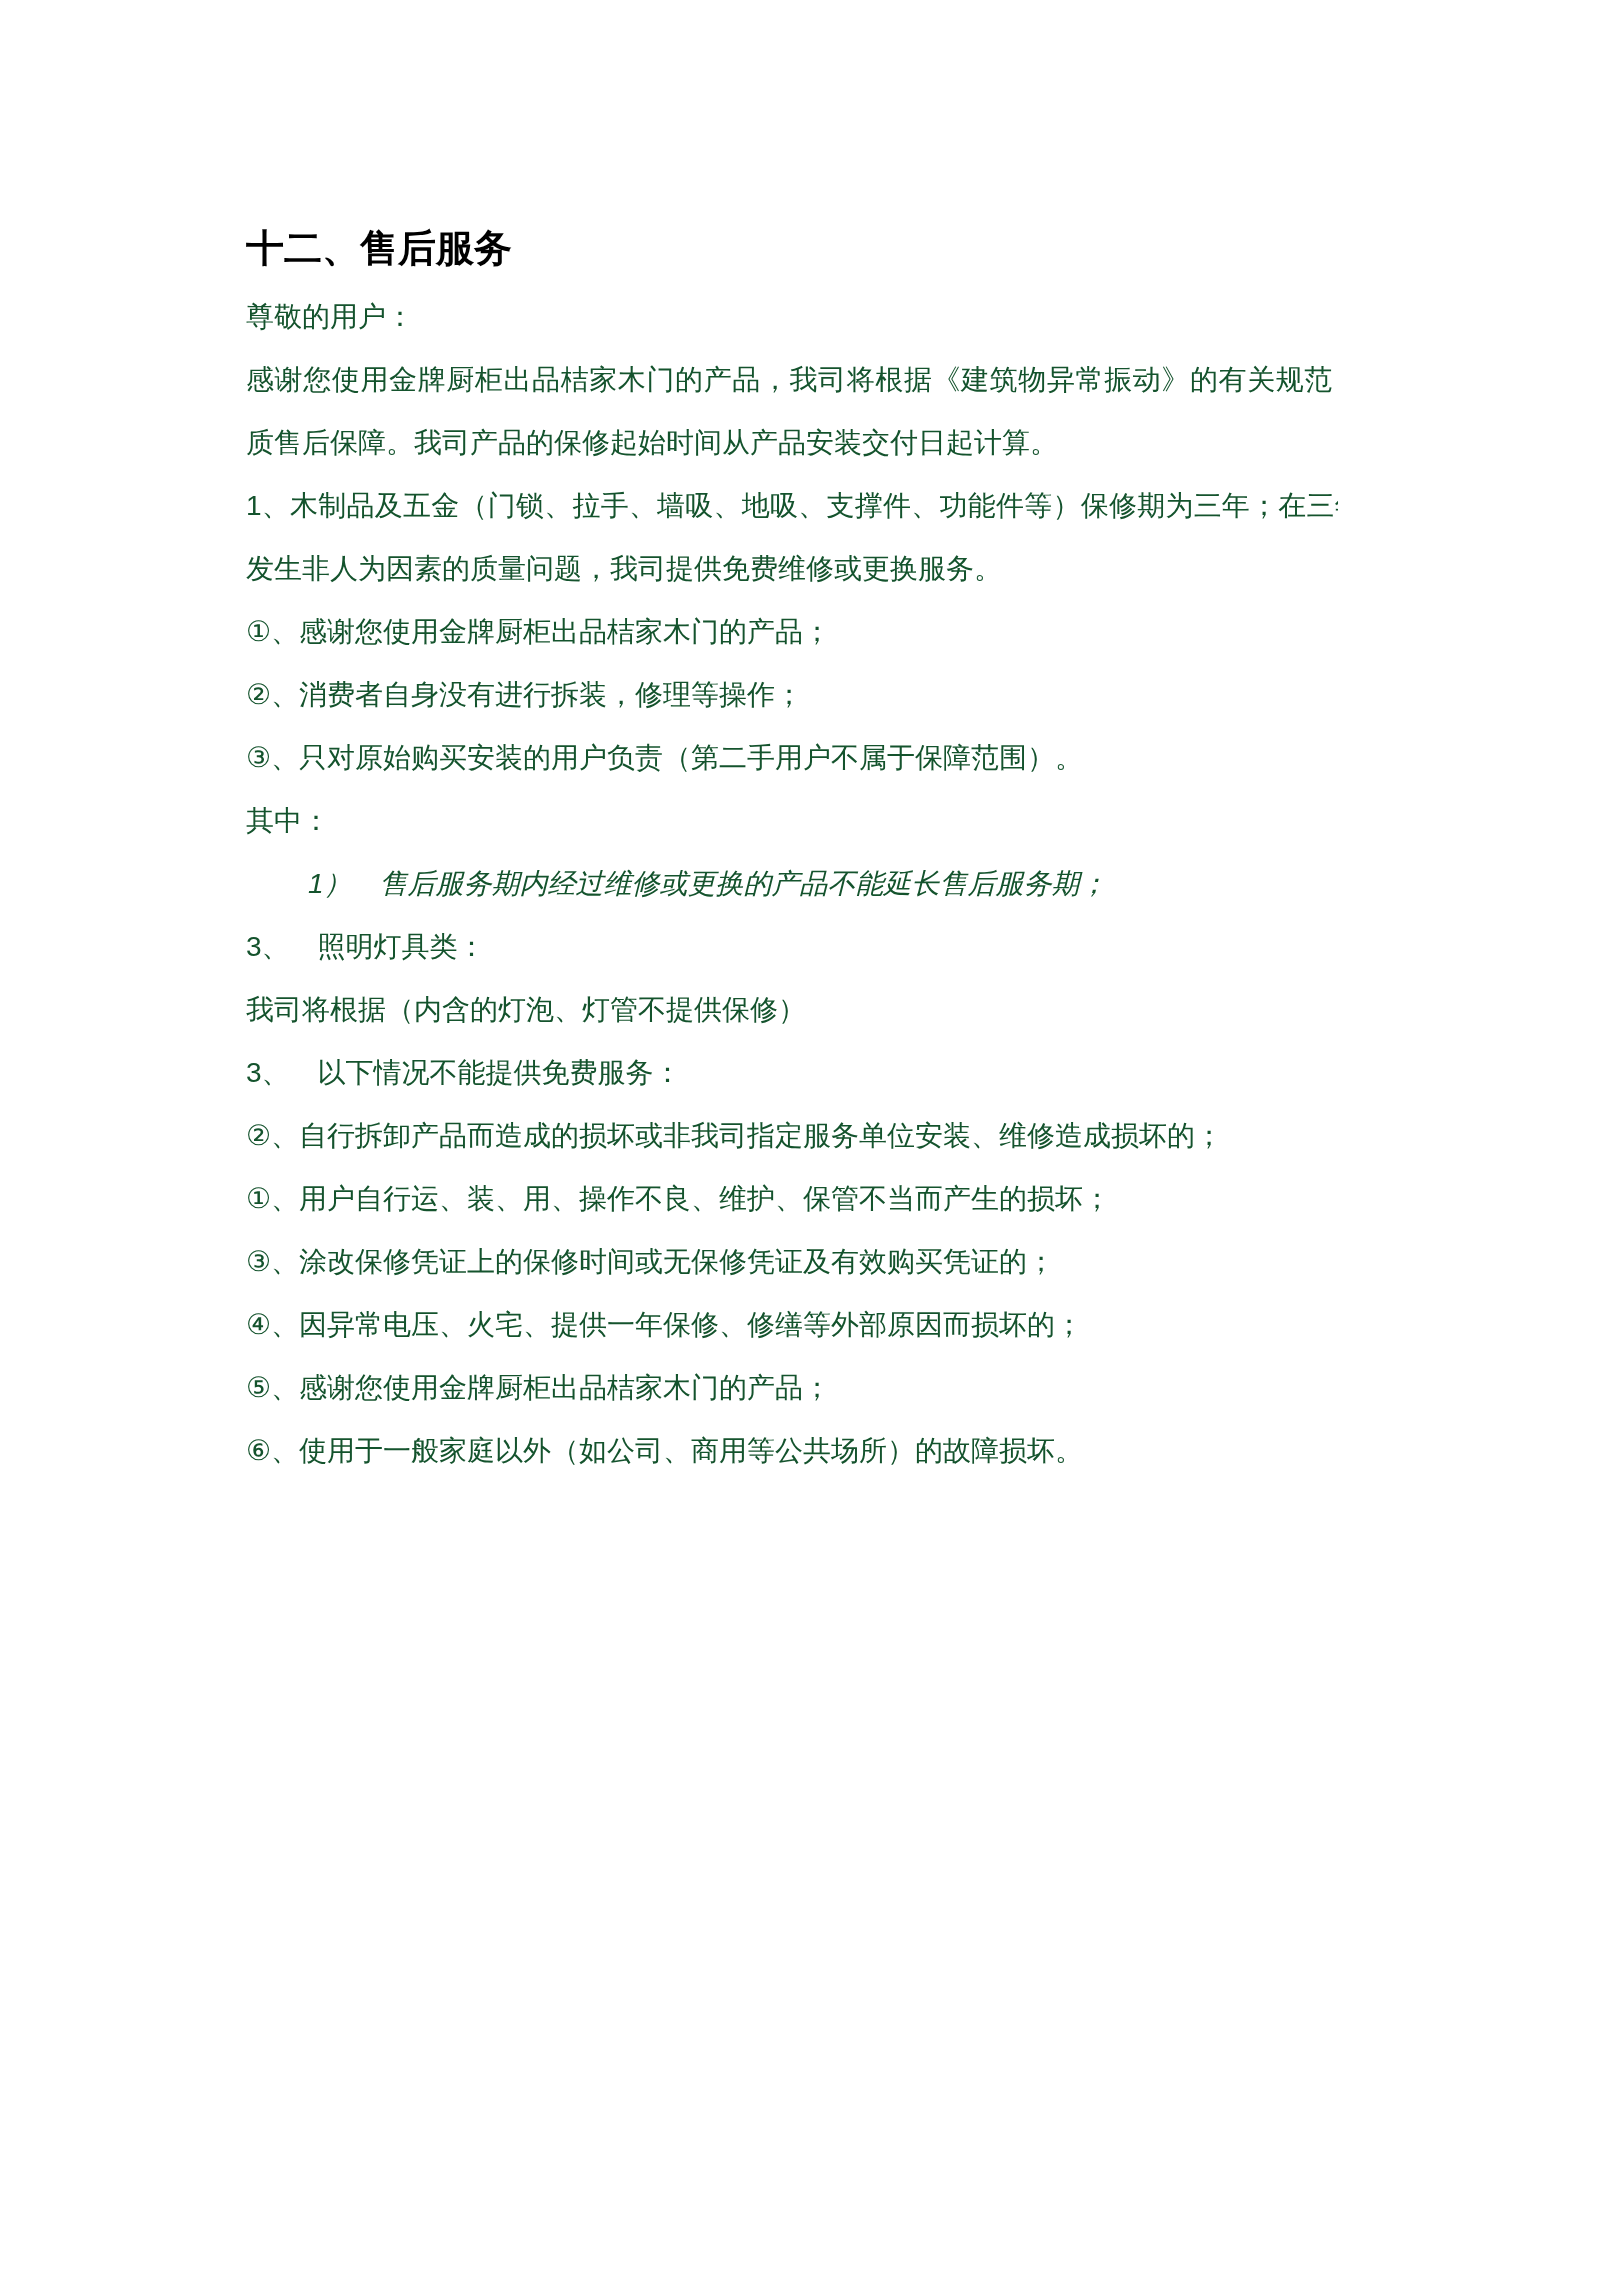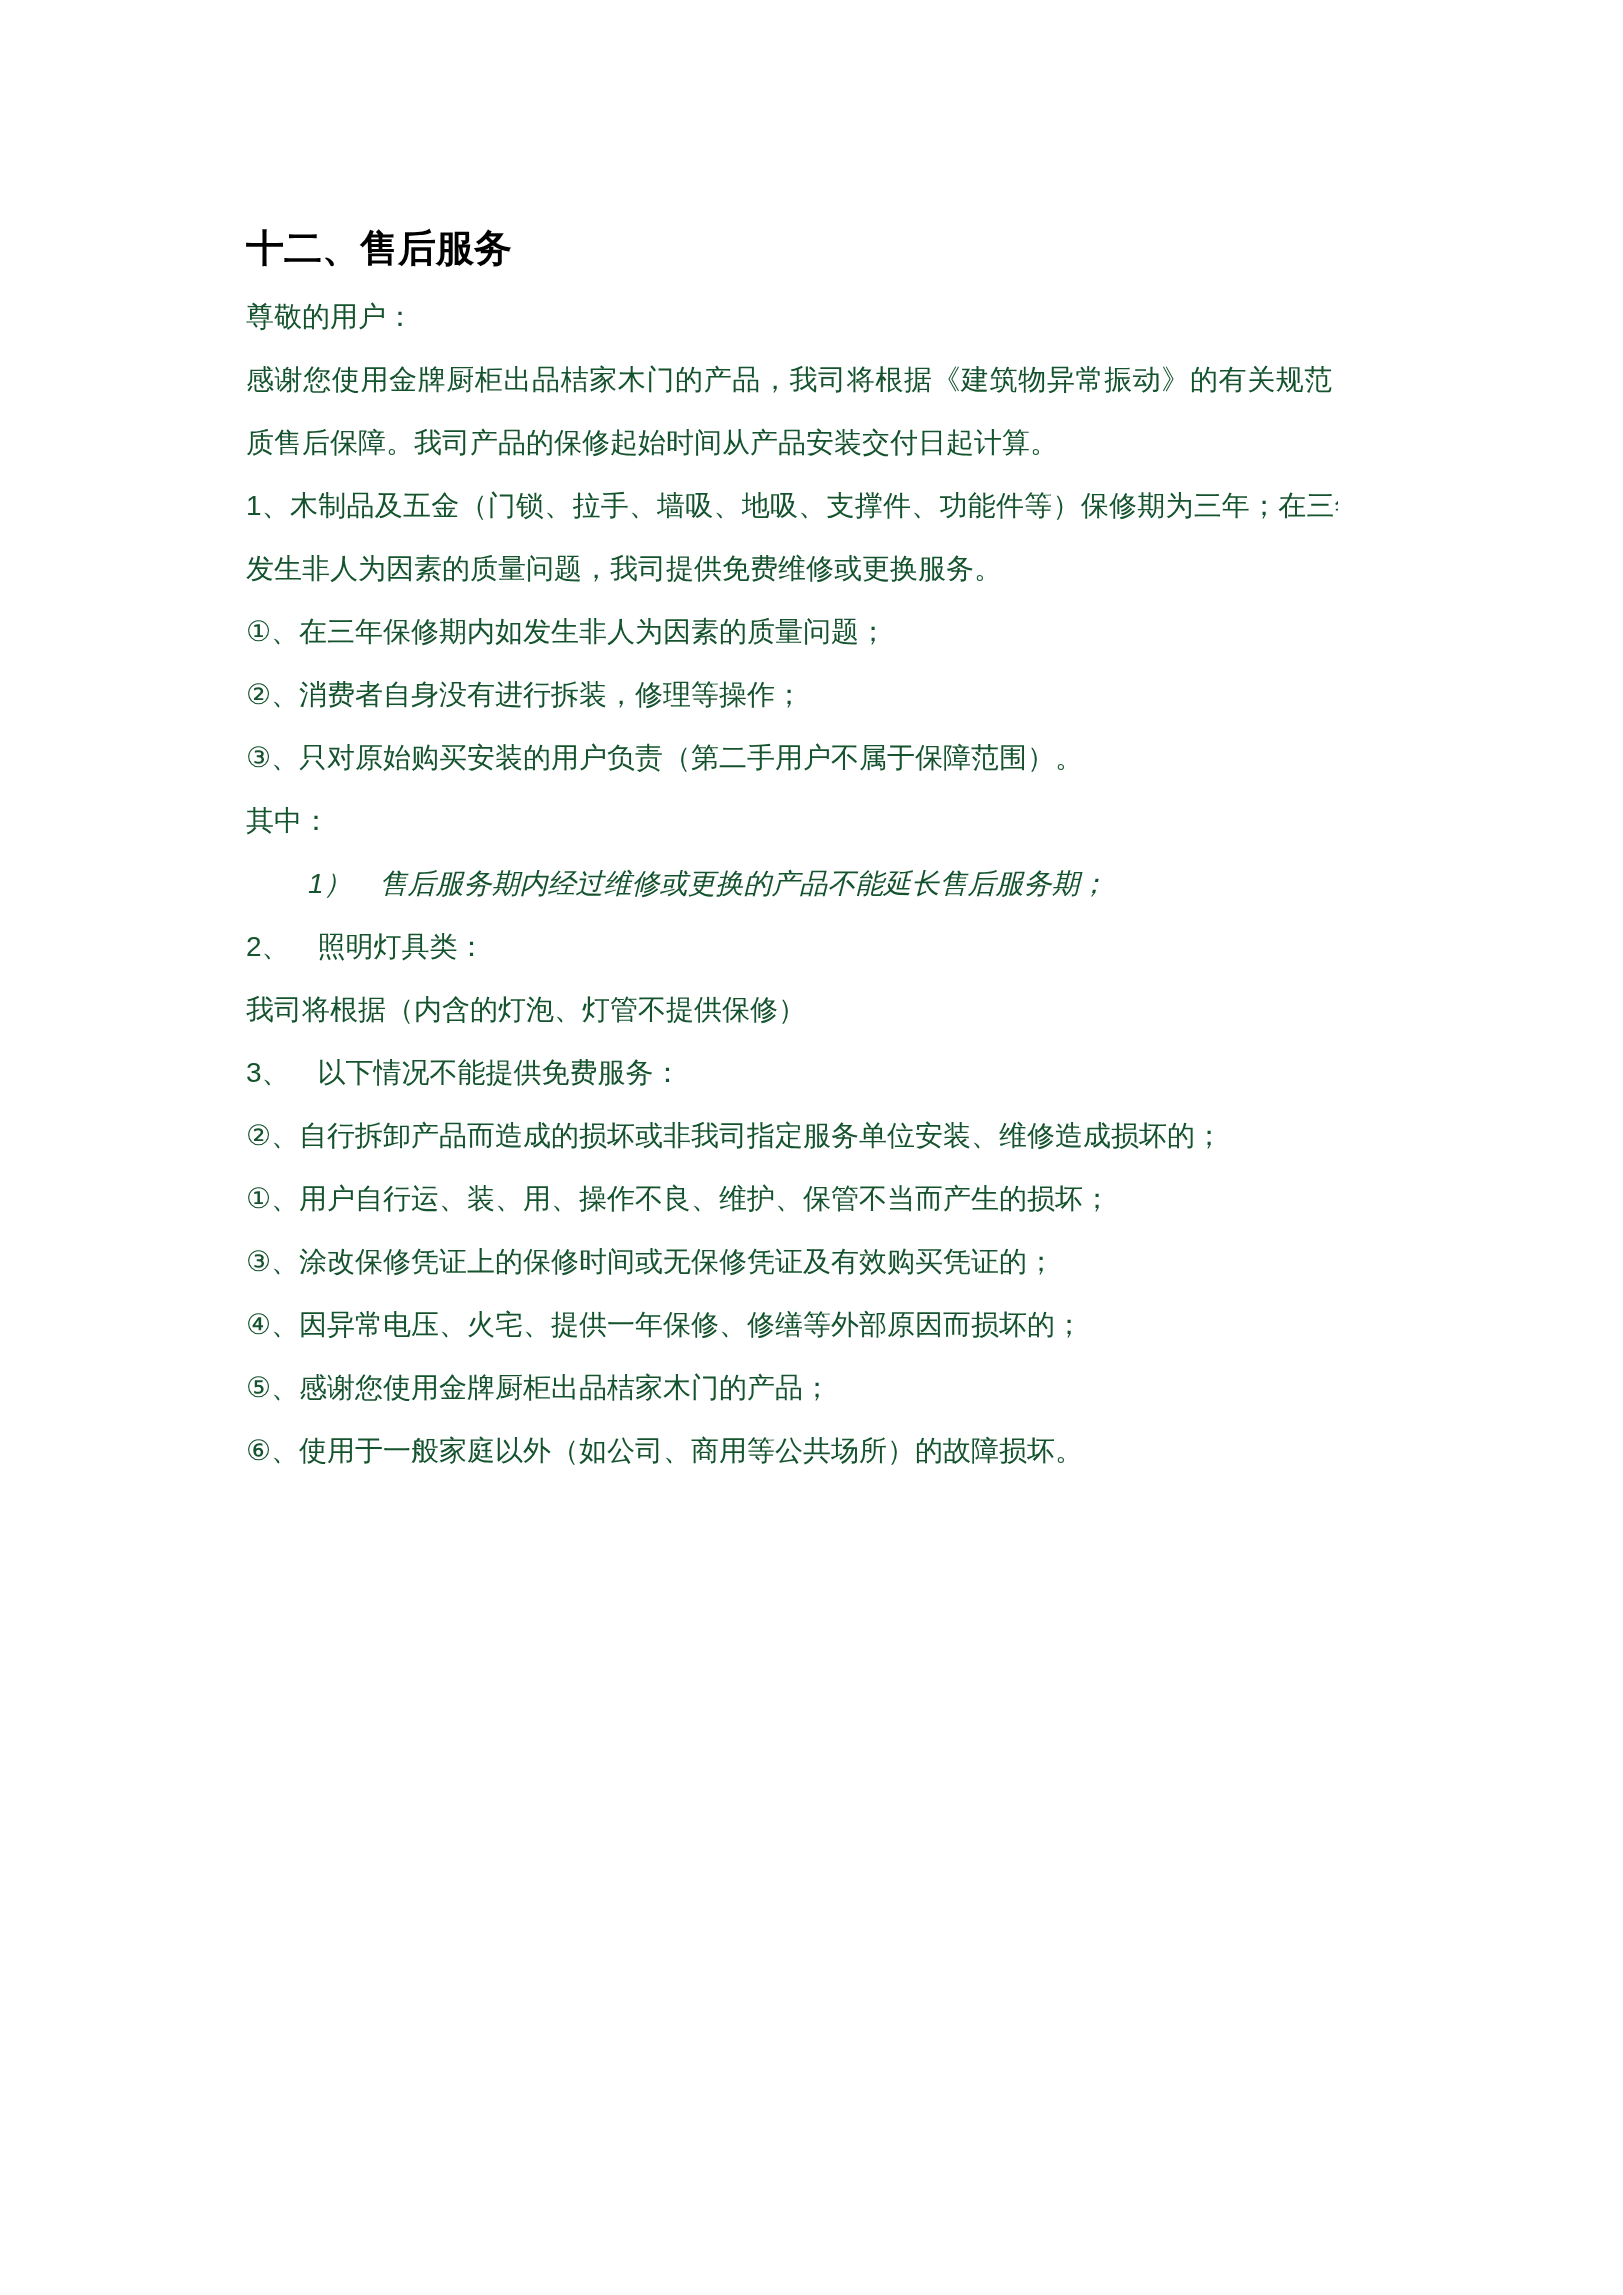--- a/index.html
+++ b/index.html
@@ -44,26 +44,26 @@
 </style>
 </head>
 <body>
 
 <div class="page">
   <div class="content">
     <h1 class="doc-title">十二、售后服务</h1>
     <p>尊敬的用户：</p>
     <p>感谢您使用金牌厨柜出品桔家木门的产品，我司将根据《建筑物异常振动》的有关规范，为您提供优质售后保障。我司产品的保修起始时间从产品安装交付日起计算。</p>
     <p>1、木制品及五金（门锁、拉手、墙吸、地吸、支撑件、功能件等）保修期为三年；在三年保修期内如发生非人为因素的质量问题，我司提供免费维修或更换服务。</p>
-    <p>①、在三年保修期内如发生非人为因素的质量问题；</p>
+    <p>①、感谢您使用金牌厨柜出品桔家木门的产品；</p>
     <p>②、消费者自身没有进行拆装，修理等操作；</p>
     <p>③、只对原始购买安装的用户负责（第二手用户不属于保障范围）。</p>
     <p>其中：</p>
     <p class="indent">1）　售后服务期内经过维修或更换的产品不能延长售后服务期；</p>
-    <p>2、　照明灯具类：</p>
+    <p>3、　照明灯具类：</p>
     <p>我司将根据（内含的灯泡、灯管不提供保修）</p>
     <p>3、　以下情况不能提供免费服务：</p>
     <p>②、自行拆卸产品而造成的损坏或非我司指定服务单位安装、维修造成损坏的；</p>
     <p>①、用户自行运、装、用、操作不良、维护、保管不当而产生的损坏；</p>
     <p>③、涂改保修凭证上的保修时间或无保修凭证及有效购买凭证的；</p>
     <p>④、因异常电压、火宅、提供一年保修、修缮等外部原因而损坏的；</p>
     <p>⑤、感谢您使用金牌厨柜出品桔家木门的产品；</p>
     <p>⑥、使用于一般家庭以外（如公司、商用等公共场所）的故障损坏。</p>
   </div>
 </div>

